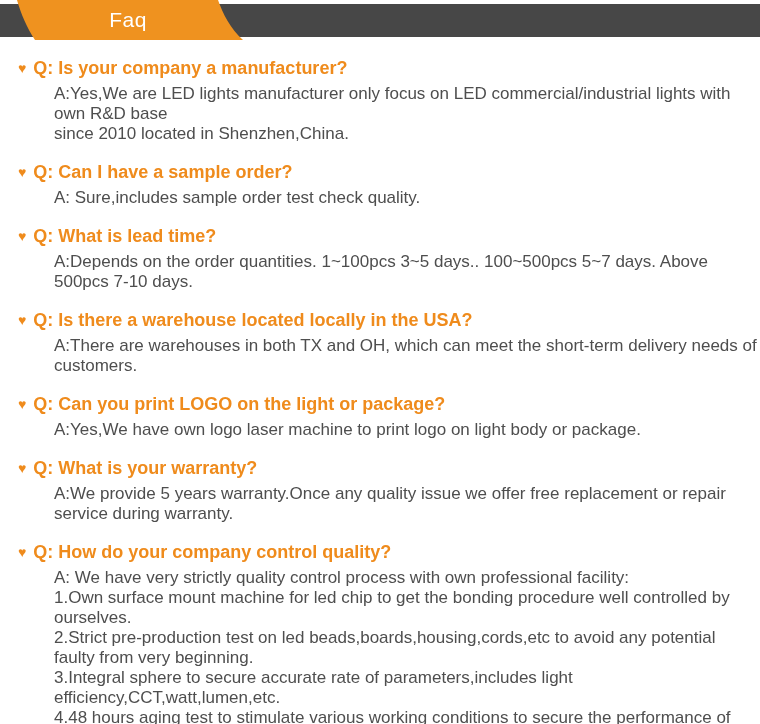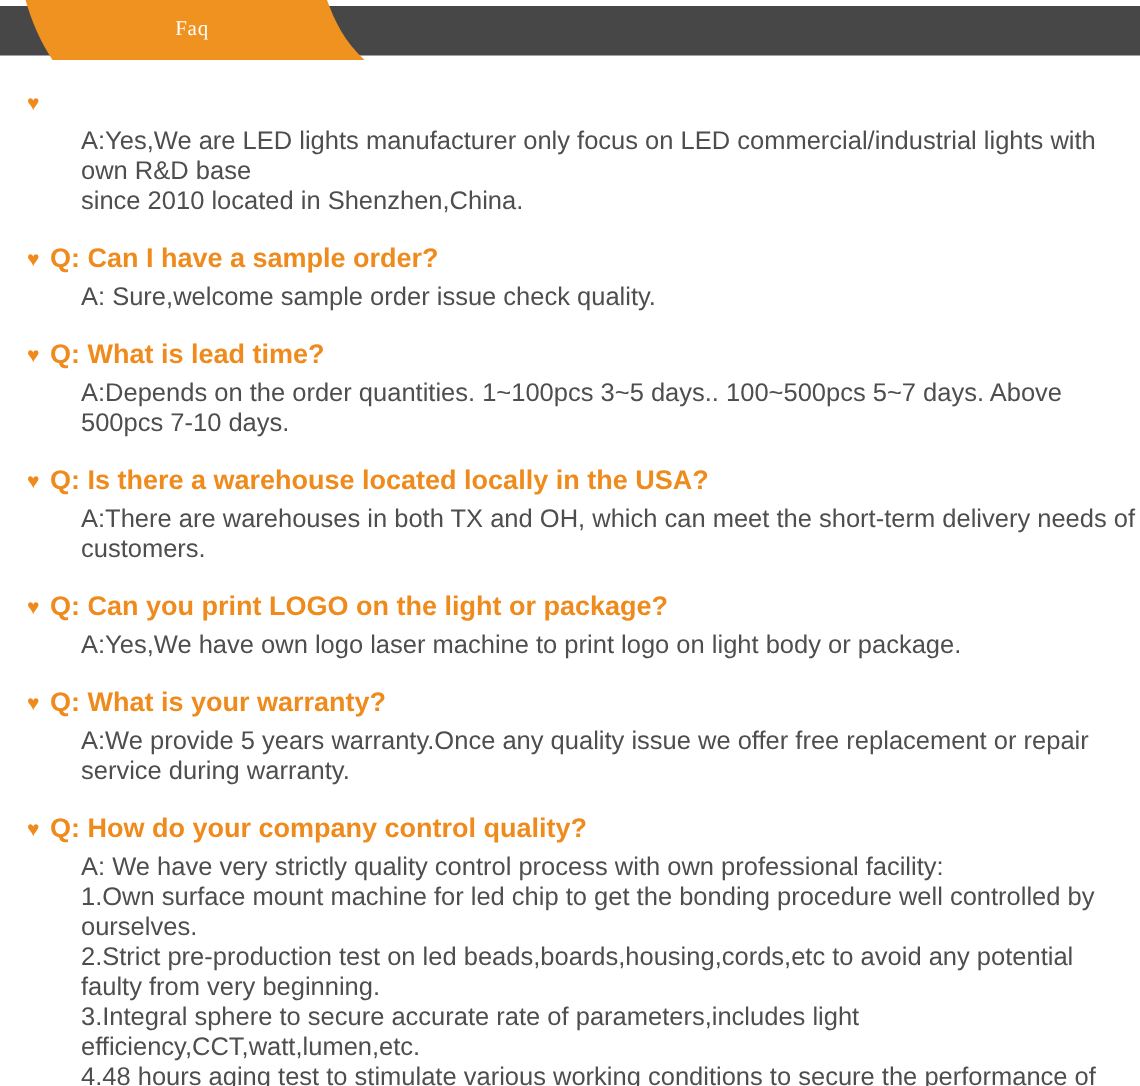--- a/index.html
+++ b/index.html
@@ -34,23 +34,22 @@
   }
   .ribbon-title {
     position: absolute;
     left: 26px;
     top: 0;
     width: 204px;
     height: 40px;
     line-height: 39px;
     text-align: center;
     color: #ffffff;
-    font-size: 14px;
+    font-size: 21px;
     letter-spacing: 0.5px;
-    font-family: Liberation Serif, serif;
   }
   
   .faq-list {
     margin-top: 11px;
   }
   .faq-question {
     margin: 17px 0 5px 0;
     padding-left: 18px;
     font-size: 18px;
     line-height: 22px;
@@ -85,31 +84,32 @@
     <svg class="ribbon-svg" width="250" height="40" viewBox="0 0 250 40" aria-hidden="true">
       <path d="M17,0 L218,0 C223,14 230,28 243,40 L35,40 C27,28 21,14 17,0 Z" fill="#EF921F"></path>
     </svg>
     <div class="ribbon-title">Faq</div>
   </div>
 
   <div class="faq-list" id="faq-list">
     <section class="faq-item">
       <h2 class="faq-question">
         <span class="heart">♥</span>
+        <span class="q-text">Q: Is your company a manufacturer?</span>
       </h2>
       <div class="faq-answer">A:Yes,We are LED lights manufacturer only focus on LED commercial/industrial lights with own R&amp;D base
 since 2010 located in Shenzhen,China.</div>
     </section>
 
     <section class="faq-item">
       <h2 class="faq-question">
         <span class="heart">♥</span>
         <span class="q-text">Q: Can I have a sample order?</span>
       </h2>
-      <div class="faq-answer">A: Sure,welcome sample order issue check quality.</div>
+      <div class="faq-answer">A: Sure,includes sample order test check quality.</div>
     </section>
 
     <section class="faq-item">
       <h2 class="faq-question">
         <span class="heart">♥</span>
         <span class="q-text">Q: What is lead time?</span>
       </h2>
       <div class="faq-answer">A:Depends on the order quantities. 1~100pcs 3~5 days.. 100~500pcs 5~7 days. Above 500pcs 7-10 days.</div>
     </section>
 

